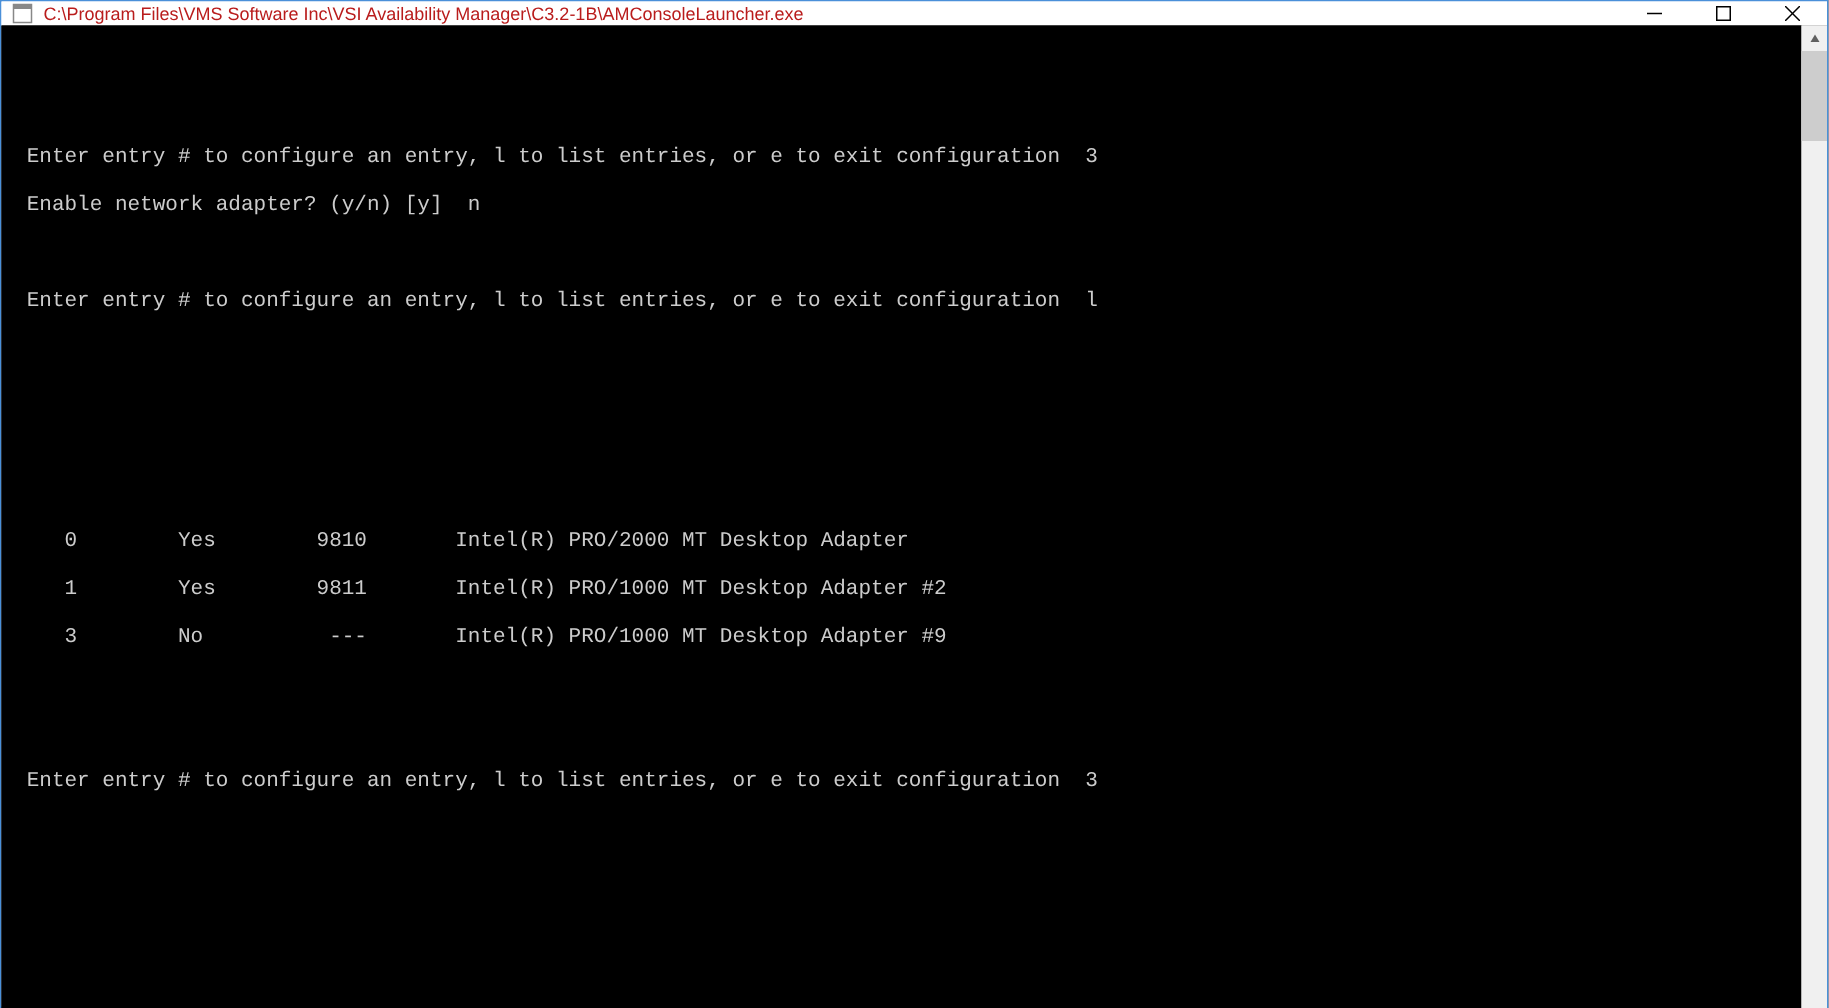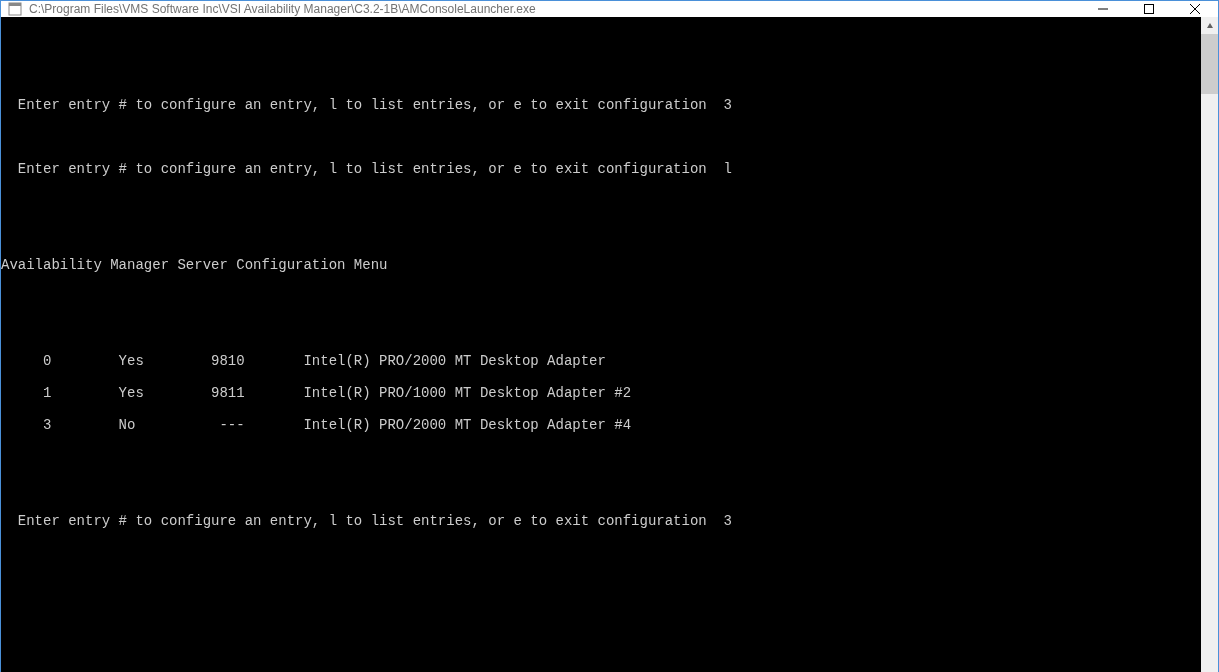--- a/index.html
+++ b/index.html
@@ -37,21 +37,21 @@
       display: inline-flex;
       align-items: center;
       justify-content: center;
     }
     .titlebar-icon svg {
       width: 14px;
       height: 14px;
     }
     .titlebar-text {
       font-size: 12px;
-      color: #737373;
+      color: #b91c1c;
       flex: 1;
     }
     .window-controls {
       display: flex;
       height: 100%;
     }
     .win-btn {
       width: 46px;
       height: 100%;
       display: flex;
@@ -152,30 +152,30 @@
           </svg>
       </button>
     </div>
   </div>
 
   <div class="console-wrap">
     <div class="console">
 <span class="line"> </span>
 <span class="line"> </span>
 <span class="line">  Enter entry # to configure an entry, l to list entries, or e to exit configuration  3</span>
+<span class="line">  Enable network adapter? (y/n) [y]  n</span>
 <span class="line"> </span>
 <span class="line">  Enter entry # to configure an entry, l to list entries, or e to exit configuration  l</span>
 <span class="line"> </span>
 <span class="line"> </span>
-<span class="line">Availability Manager Server Configuration Menu</span>
 <span class="line"> </span>
 <span class="line"> </span>
 <span class="line">     0        Yes        9810       Intel(R) PRO/2000 MT Desktop Adapter</span>
 <span class="line">     1        Yes        9811       Intel(R) PRO/1000 MT Desktop Adapter #2</span>
-<span class="line">     3        No          ---       Intel(R) PRO/2000 MT Desktop Adapter #4</span>
+<span class="line">     3        No          ---       Intel(R) PRO/1000 MT Desktop Adapter #9</span>
 <span class="line"> </span>
 <span class="line"> </span>
 <span class="line">  Enter entry # to configure an entry, l to list entries, or e to exit configuration  3</span>
 
 
 
 
 
 
 

